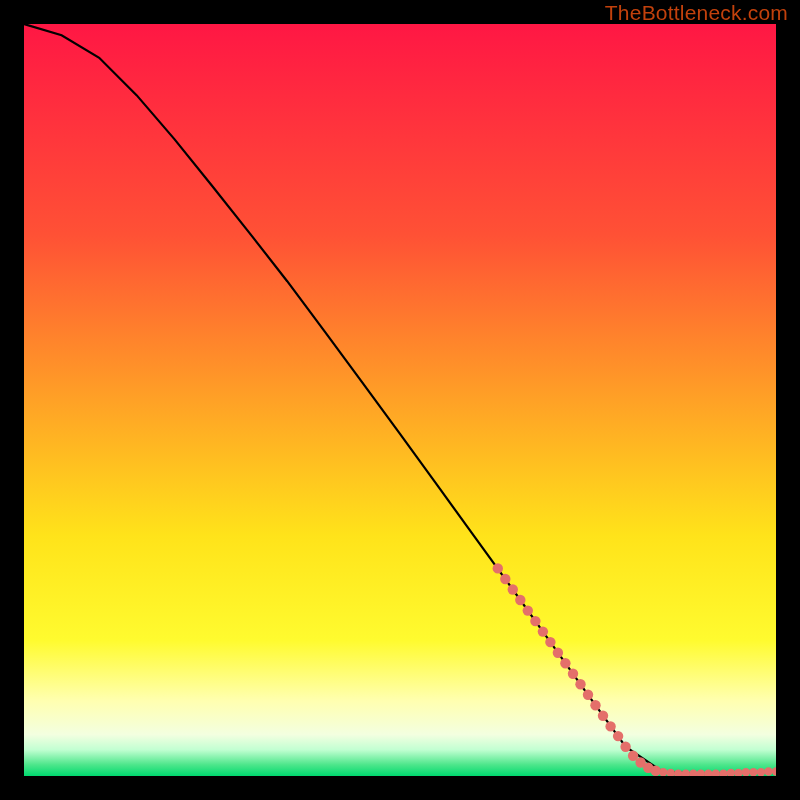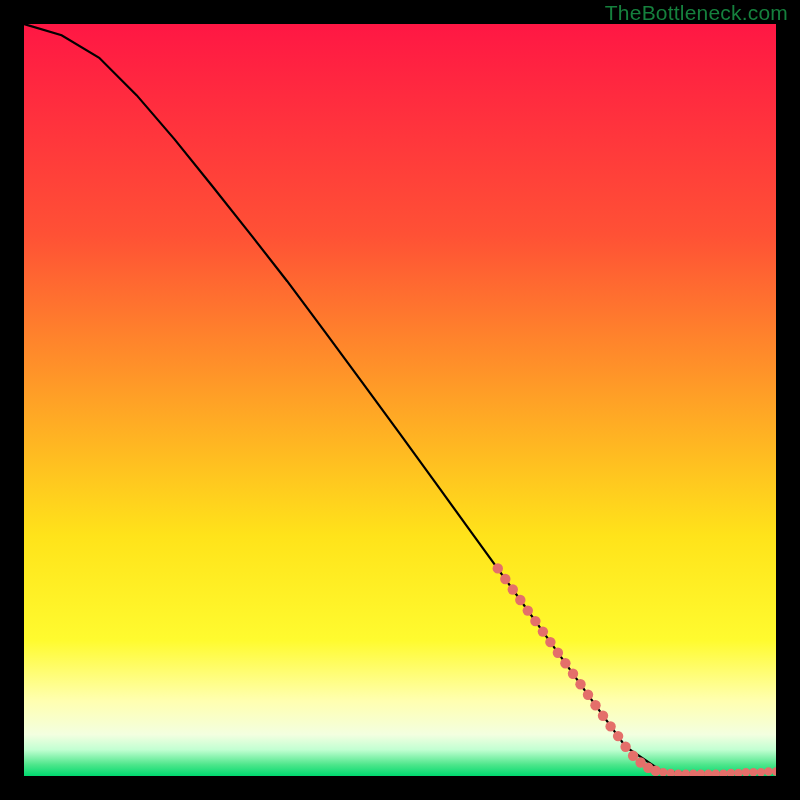--- a/index.html
+++ b/index.html
@@ -7,21 +7,21 @@
     width: 800px;
     height: 800px;
     background: #000;
     position: relative;
     font-family: Arial, Helvetica, sans-serif;
   }
   .watermark {
     position: absolute;
     top: 1px;
     right: 12px;
-    color: #15803d;
+    color: #c2410c;
     font-size: 21px;
     font-weight: 500;
     letter-spacing: 0.2px;
     z-index: 10;
   }
   .plot {
     position: absolute;
     top: 24px;
     left: 24px;
     width: 752px;

